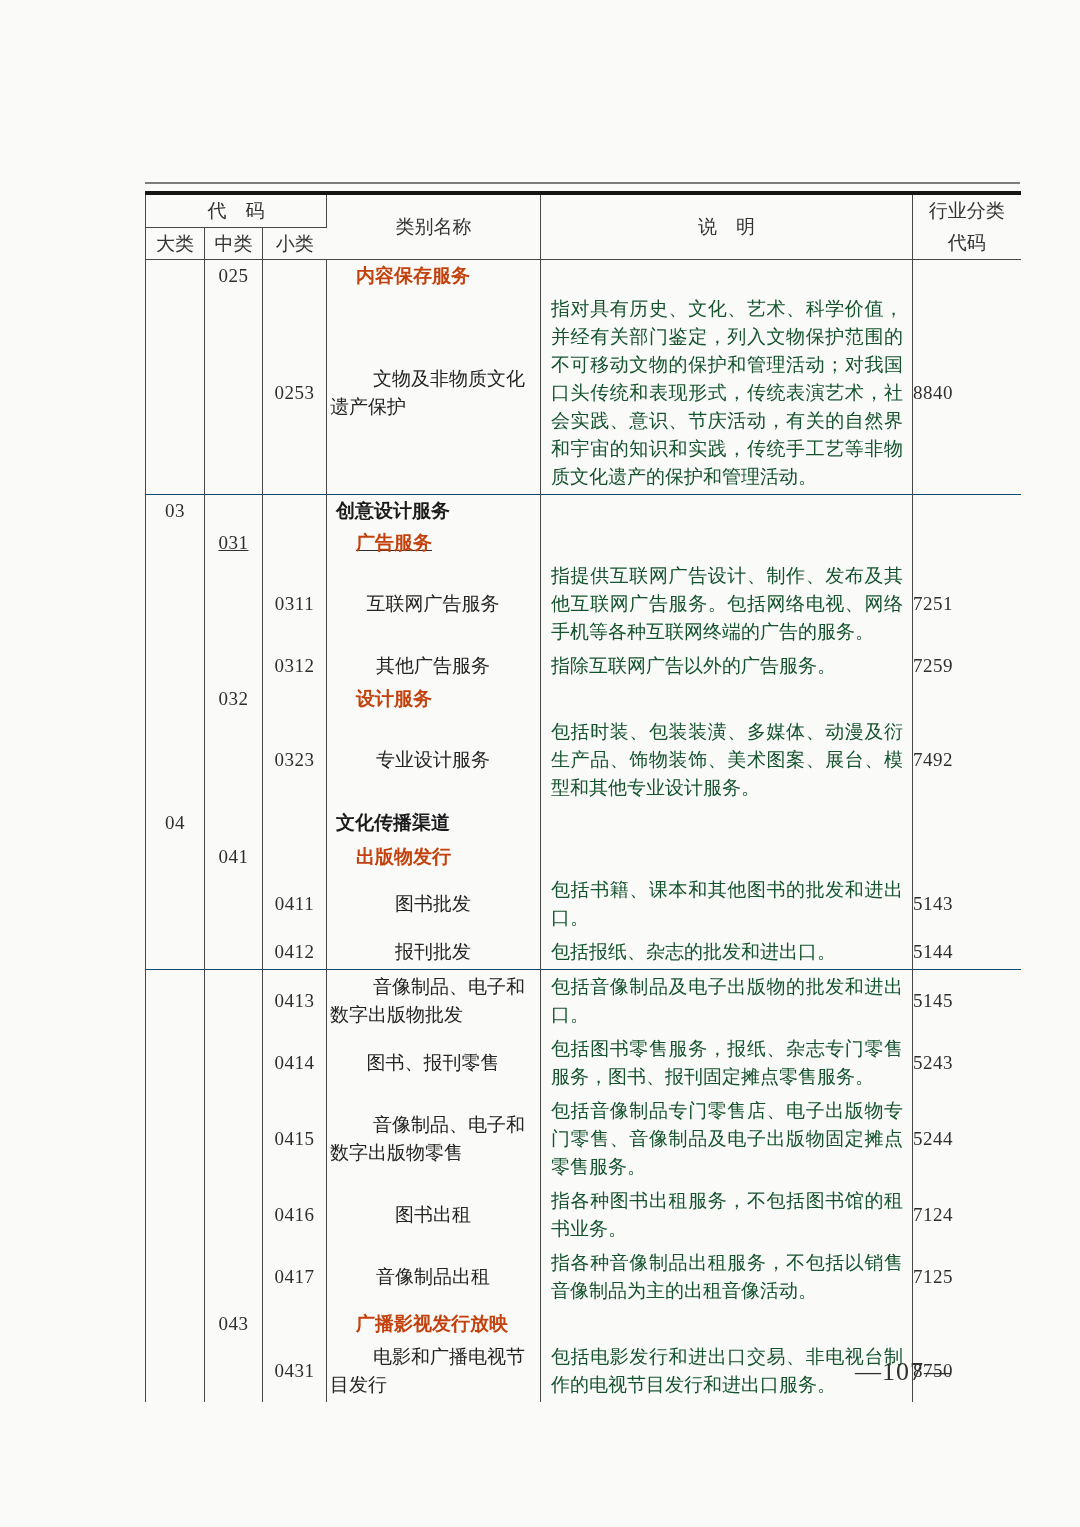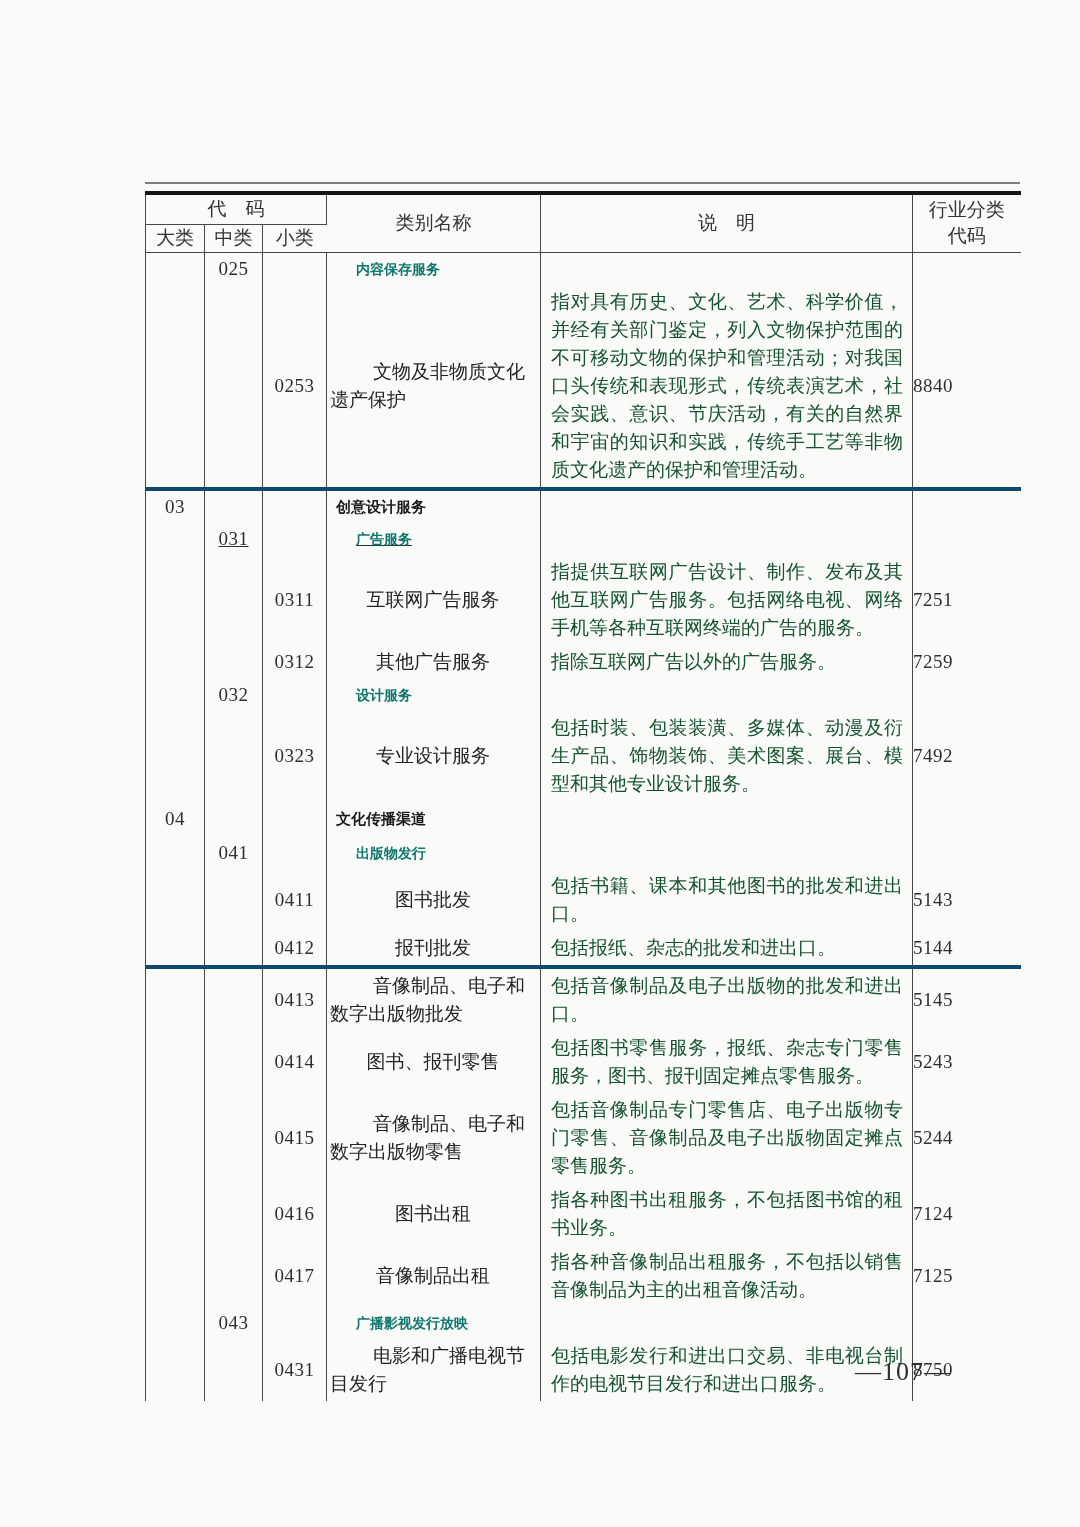--- a/index.html
+++ b/index.html
@@ -37,50 +37,50 @@
   th:last-child,  td:last-child  { border-right:none; }
 
   thead th {
     border-bottom:1px solid #474747;
     text-align:center;
     font-size:19px;
     color:#333;
   }
   thead tr.h1 { height:31px; }
   thead tr.h2 { height:28px; }
-  th.pre { white-space:pre-line; line-height:26px; }
+  th.pre { white-space:pre-line; line-height:32px; }
 
   tbody td { font-size:19px; }
   .c-code { text-align:center; letter-spacing:0.5px; }
   .c-name {
     white-space:pre-line;
     line-height:28px;
     padding:2px 4px 2px 3px;
     color:#242424;
   }
   .n-major {
     text-align:left; text-indent:6px;
     font-family:"Liberation Sans","DejaVu Sans",sans-serif;
-    font-weight:bold; font-size:15px; color:#1b1b1b;
+    font-weight:bold; font-size:19px; color:#1b1b1b;
   }
   .n-mid {
     text-align:left; text-indent:26px;
     font-family:"Liberation Sans","DejaVu Sans",sans-serif;
-    font-weight:bold; font-size:14px; color:#0f766e;
+    font-weight:bold; font-size:19px; color:#c2410c;
   }
   .n-item { text-align:center; }
   .n-wrap { text-align:left; text-indent:43px; }
   .c-desc {
     text-align:justify;
     line-height:28px;
     padding:3px 9px 3px 10px;
     color:#14532d;
   }
   .c-ind { text-align:left; letter-spacing:0.5px; }
-  tr.rule-top td { border-top:4px solid #0c4a6e; }
+  tr.rule-top td { border-top:1px solid #0c4a6e; }
 
   .page-number {
     position:absolute;
     top:1357px; left:848px;
     width:110px;
     text-align:center;
     font-size:26px;
     color:#303030;
     letter-spacing:1px;
   }

